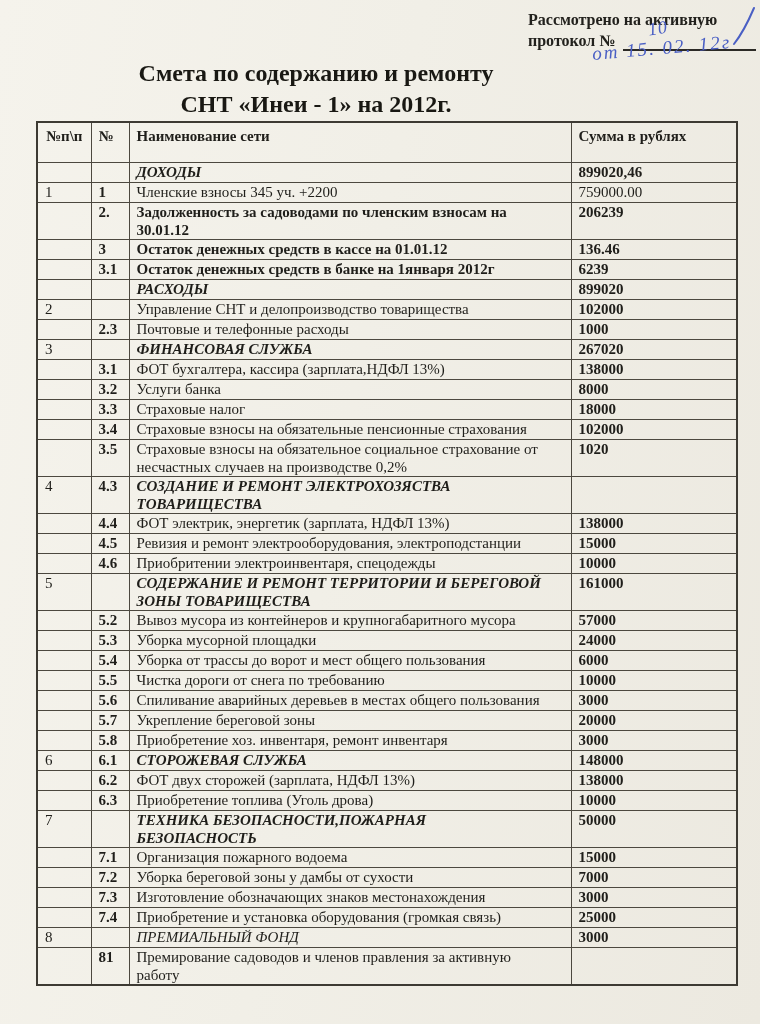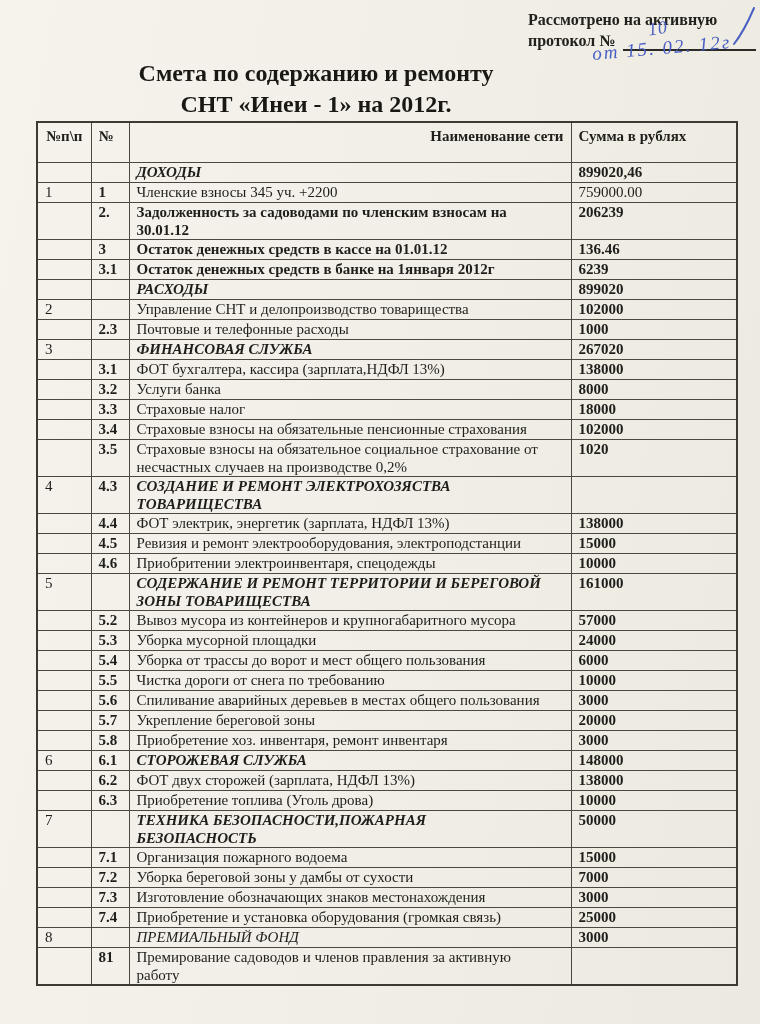--- a/index.html
+++ b/index.html
@@ -37,21 +37,21 @@
     border-collapse:collapse;table-layout:fixed;
     color:#1f1e1a;border:2px solid #3d3a33;
   }
   .sheet-table th,.sheet-table td{
     border:1px solid #4c483f;padding:0 7px;
     font-size:15px;line-height:18px;vertical-align:top;overflow:hidden;
   }
   .sheet-table thead th{font-weight:bold;height:35px;padding-top:4px;}
   th.c1{text-align:center;}
   th.c2{text-align:left;}
-  th.c3{text-align:right;}
+  th.c3{text-align:left;}
   th.c4{text-align:left;}
   td{height:19px;}
   td.c1{font-weight:normal;}
   td.c2{font-weight:bold;}
   td.c3{white-space:pre-line;}
   td.c4{font-weight:bold;}
   td.c4.reg{font-weight:normal;}
   td.section{text-align:left;font-weight:bold;font-style:italic;}
   td.section-left{text-align:left;font-weight:normal;font-style:italic;}
   td.item-bold{font-weight:bold;}

